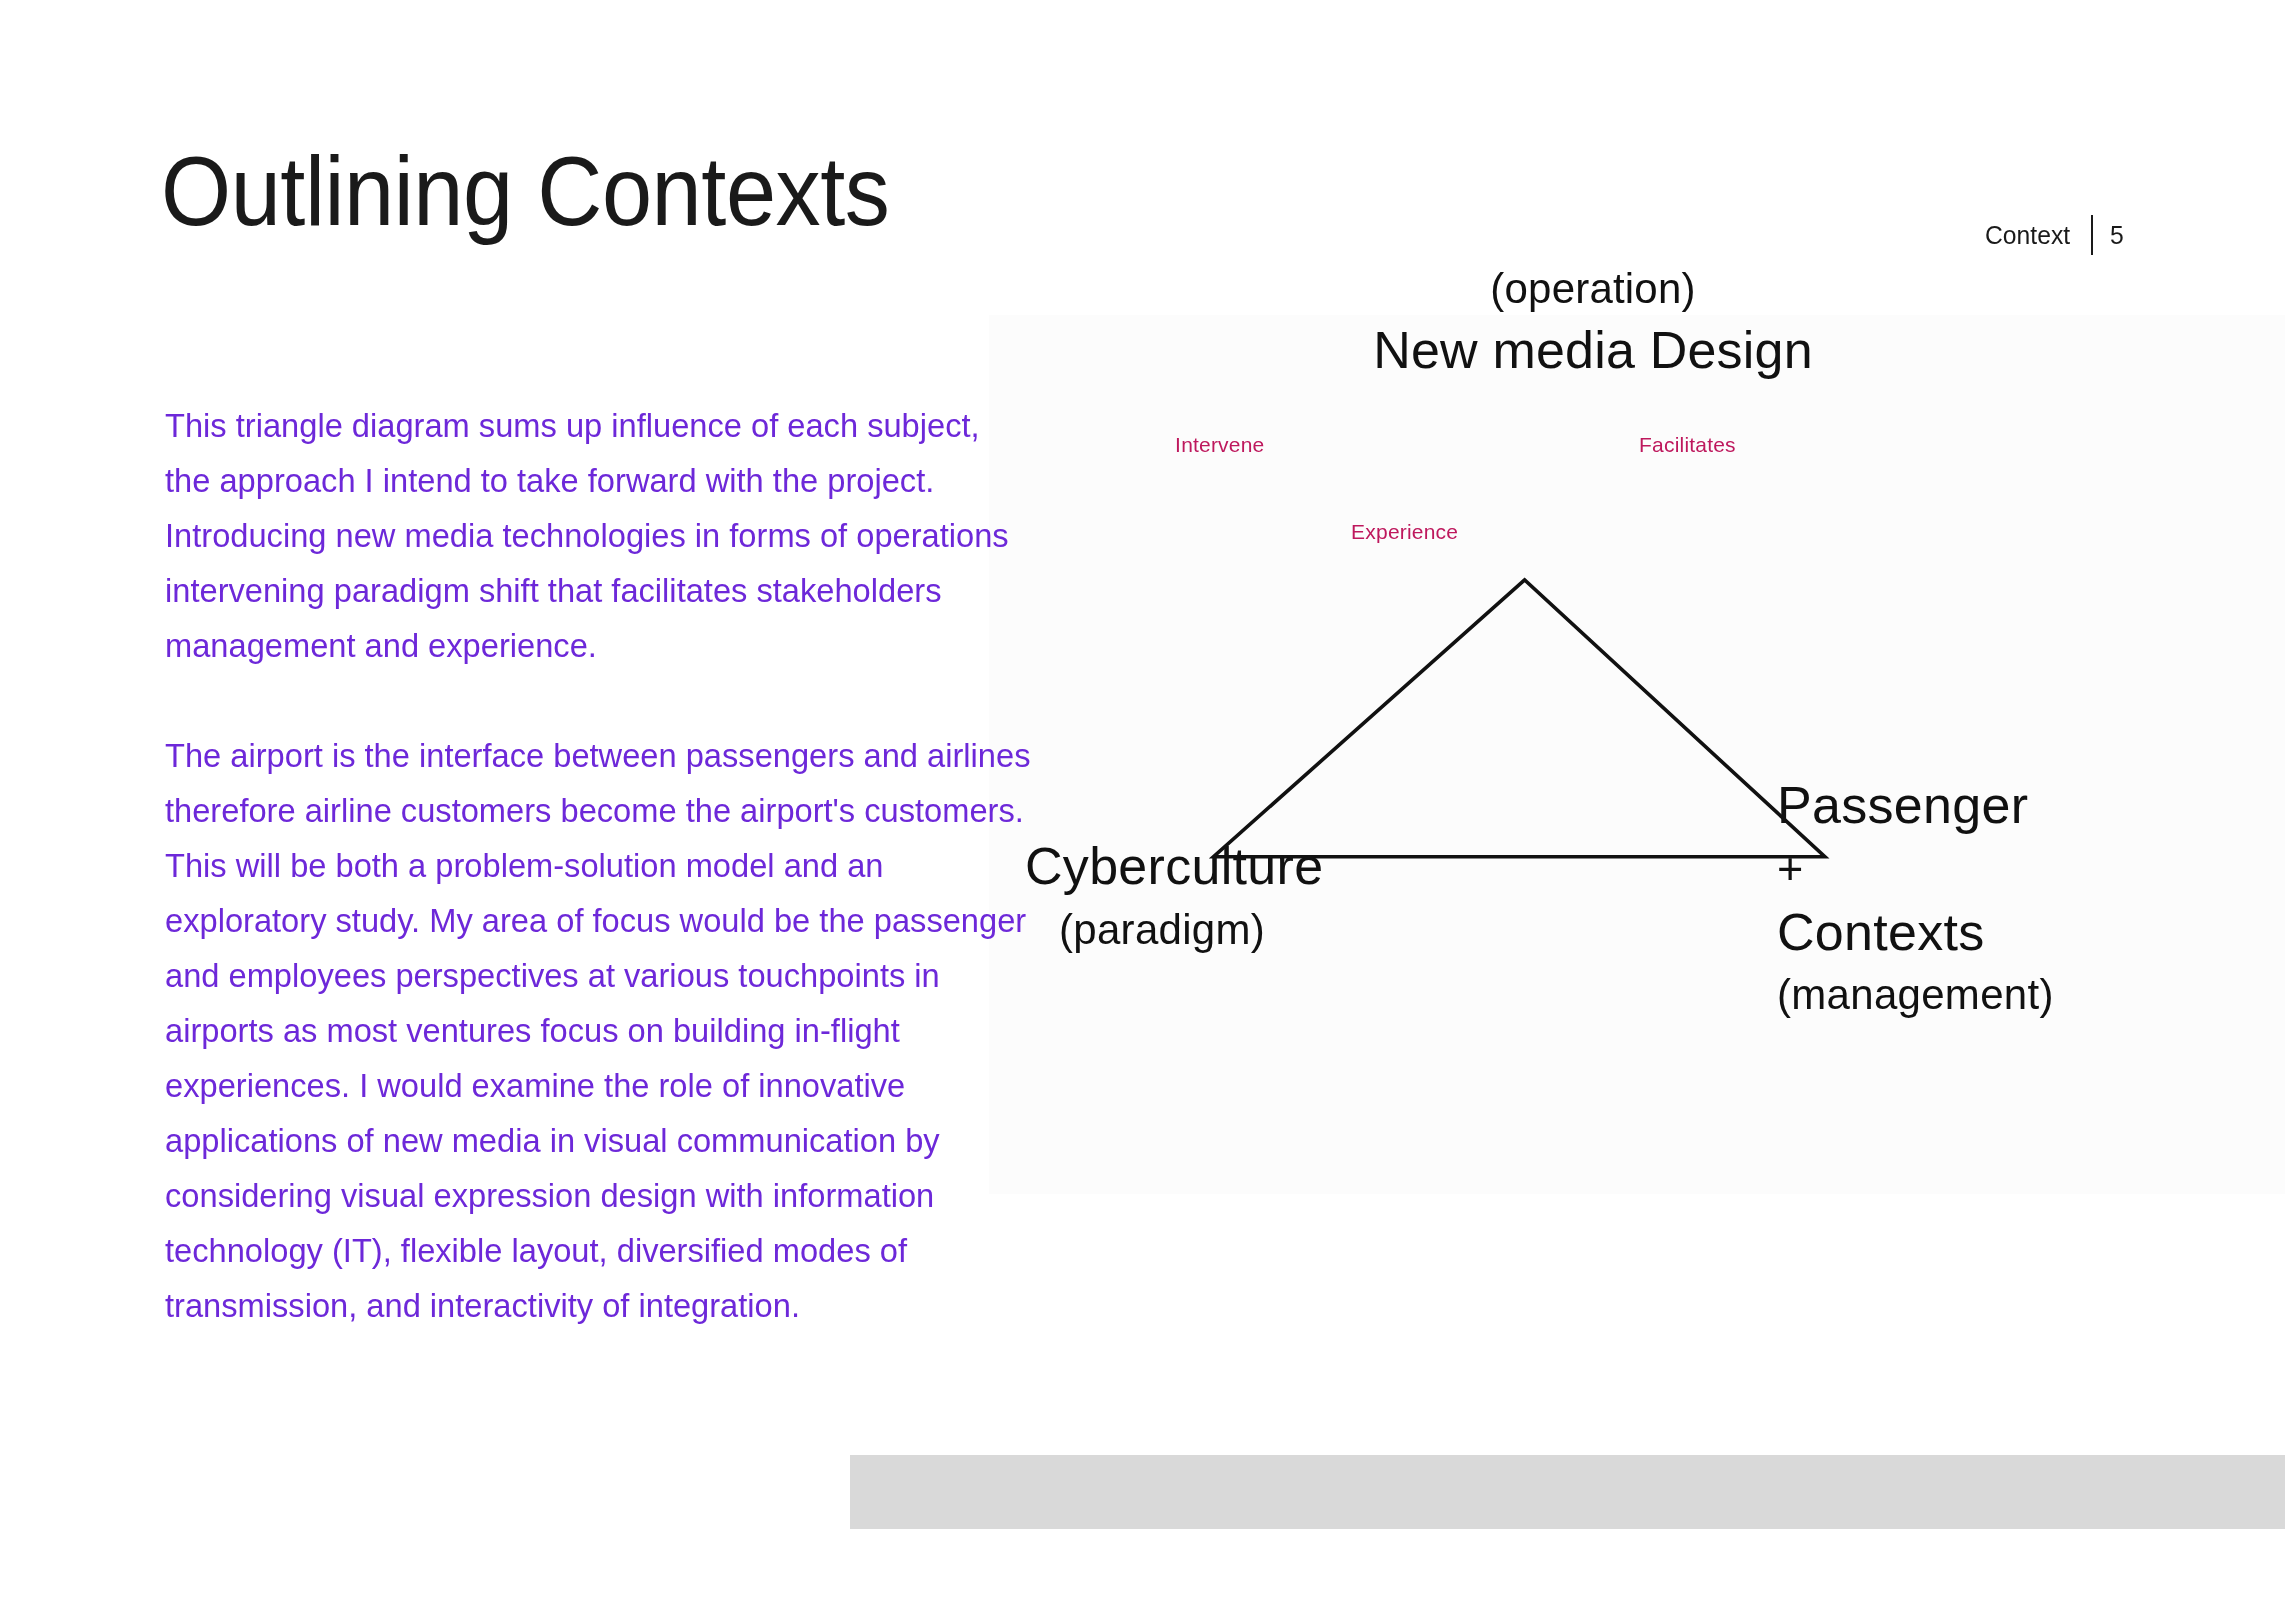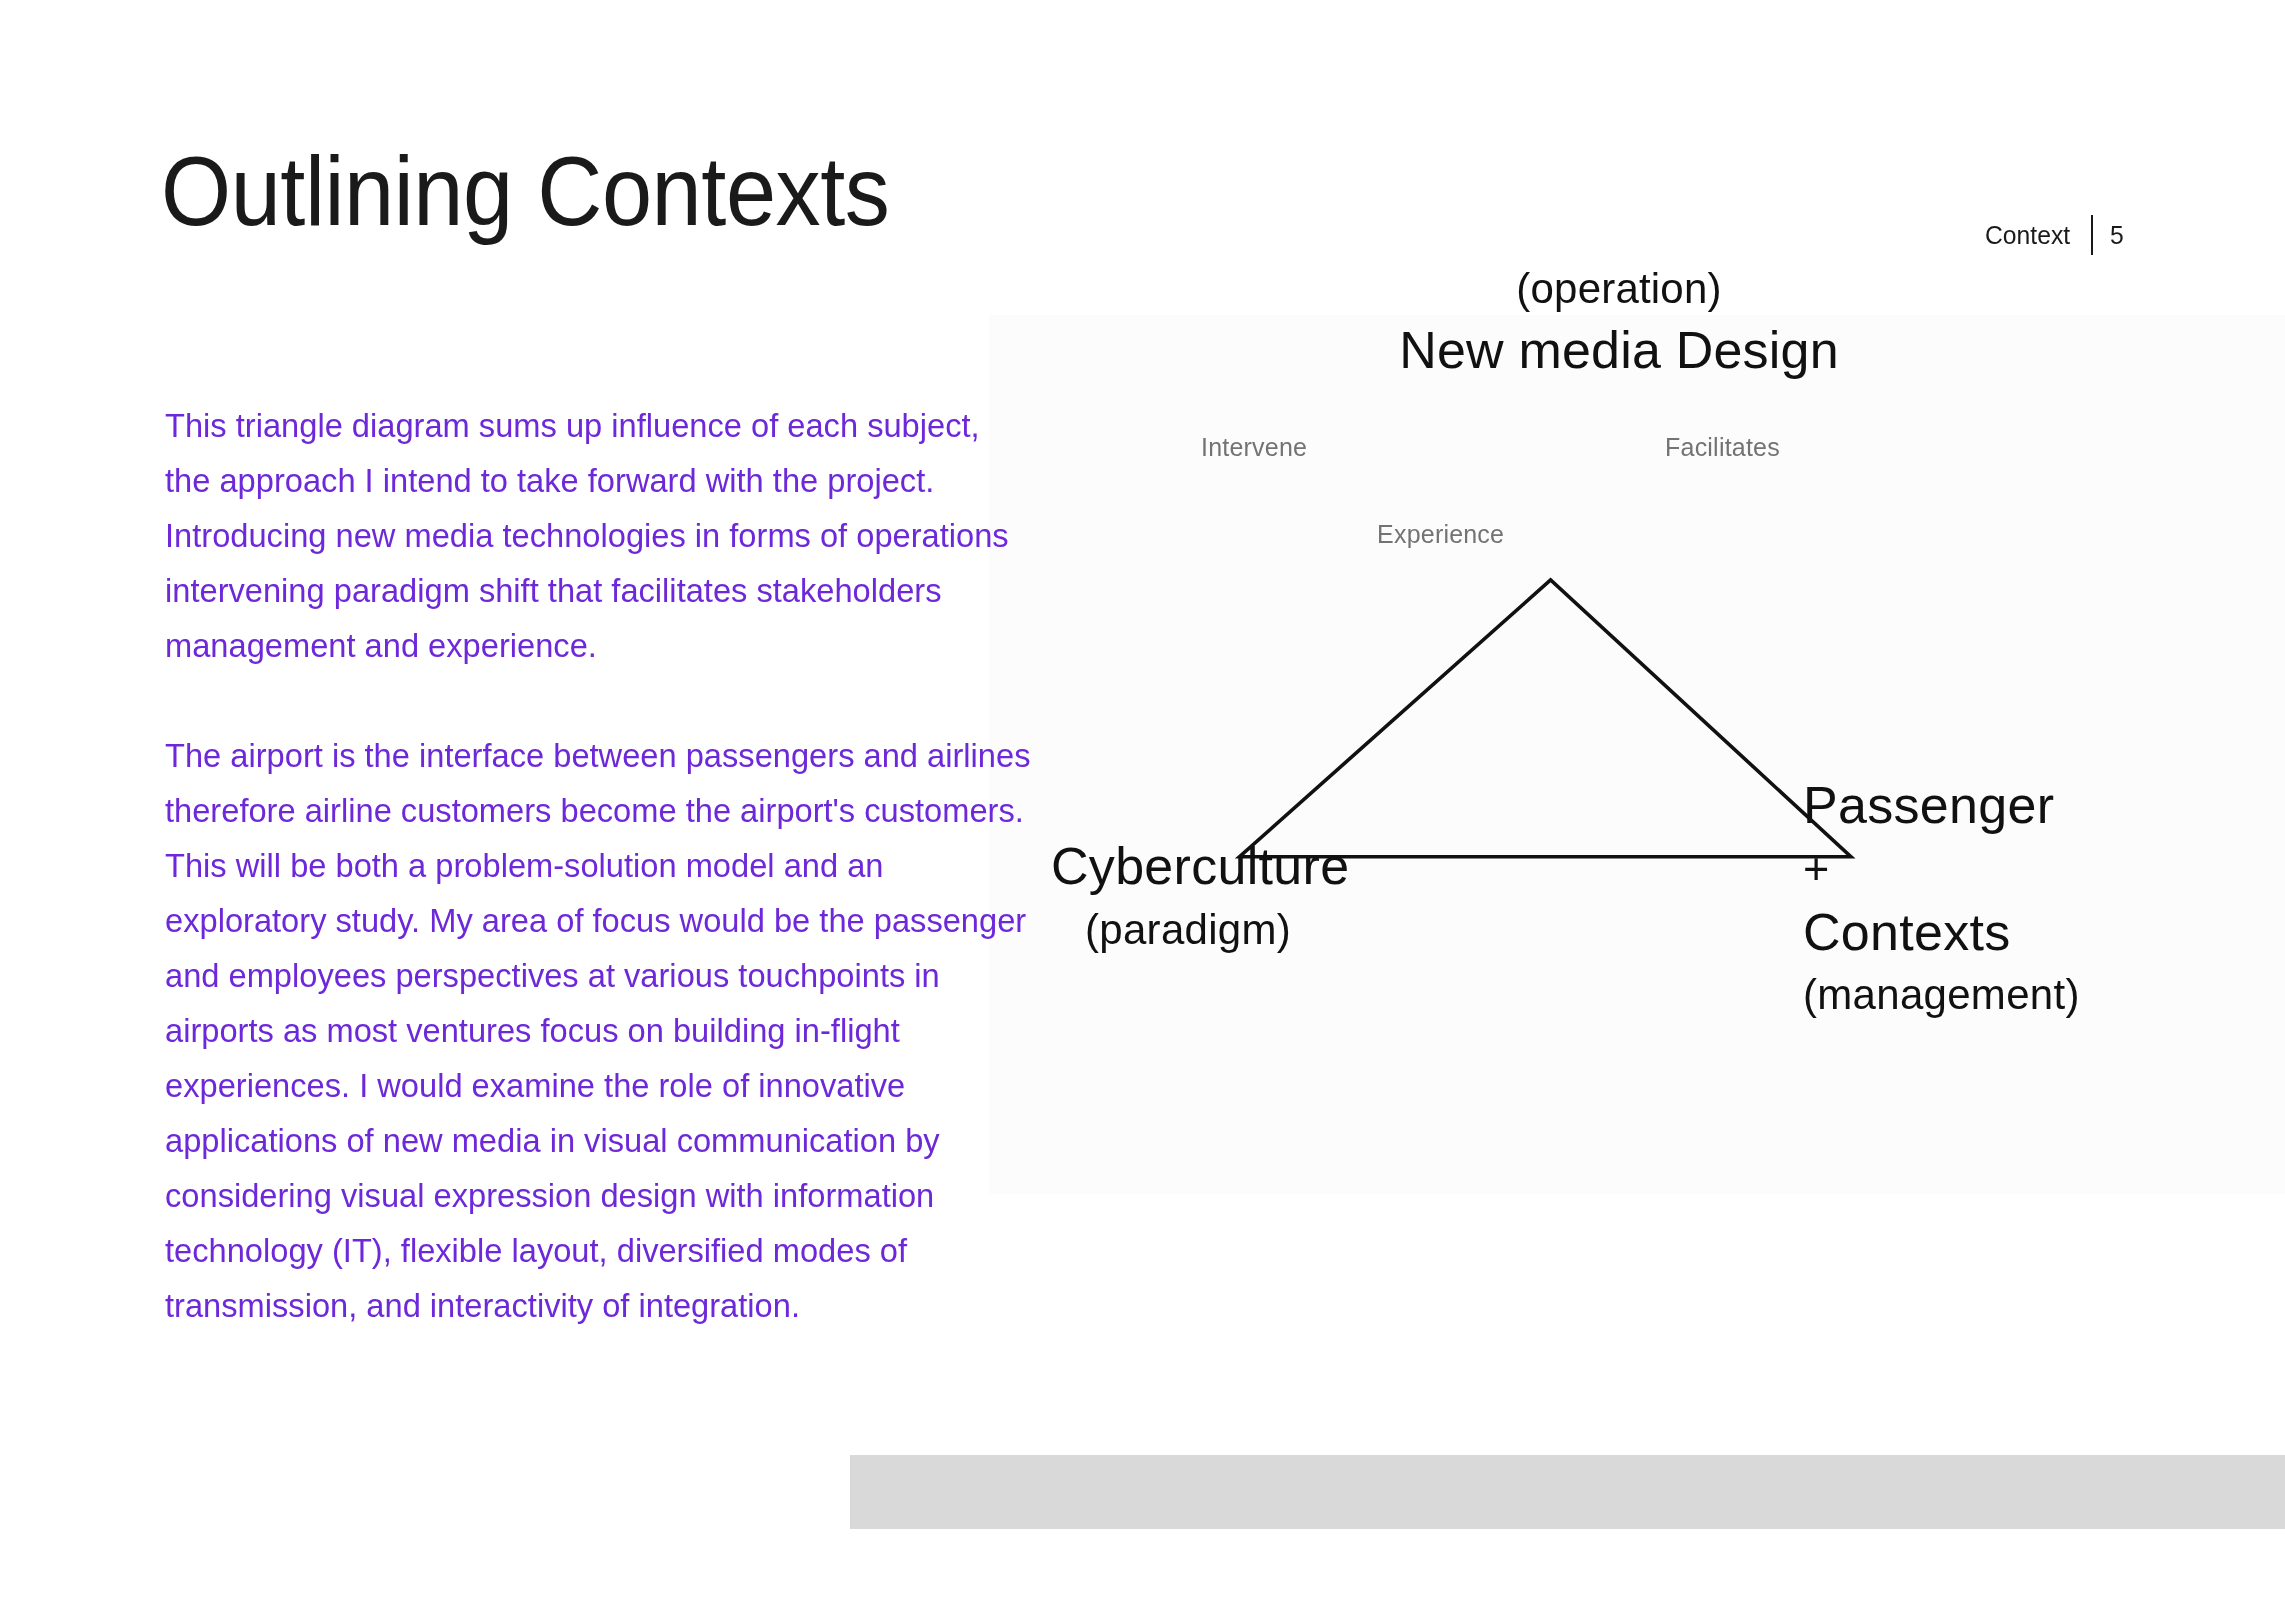--- a/index.html
+++ b/index.html
@@ -91,21 +91,21 @@
     font-size: 34px;
     line-height: 55px;
     transform: scaleX(0.96);
     transform-origin: left top;
   }
   .body-column p:last-child { margin-bottom: 0; }
 
   
   .diagram {
     position: absolute;
-    left: 989px;
+    left: 963px;
     top: 315px;
     width: 1296px;
     height: 879px;
   }
   .diagram svg {
     position: absolute;
     left: 0;
     top: 0;
     width: 1296px;
     height: 879px;
@@ -178,22 +178,22 @@
   .right-group .sub {
     font-size: 42px;
     line-height: 58px;
     letter-spacing: 0.3px;
   }
 
   
   .edge-label {
     position: absolute;
     font-family: "Liberation Sans", sans-serif;
-    font-size: 25px;
-    color: #737373;
+    font-size: 21px;
+    color: #be185d;
     background: #fcfcfc;
     padding: 0 8.1px;
     white-space: nowrap;
     letter-spacing: 0.2px;
   }
   .edge-intervene { left: 204px; top: 118px; }
   .edge-facilitates { left: 668px; top: 118px; }
   .edge-experience { left: 380px; top: 205px; }
 
   

